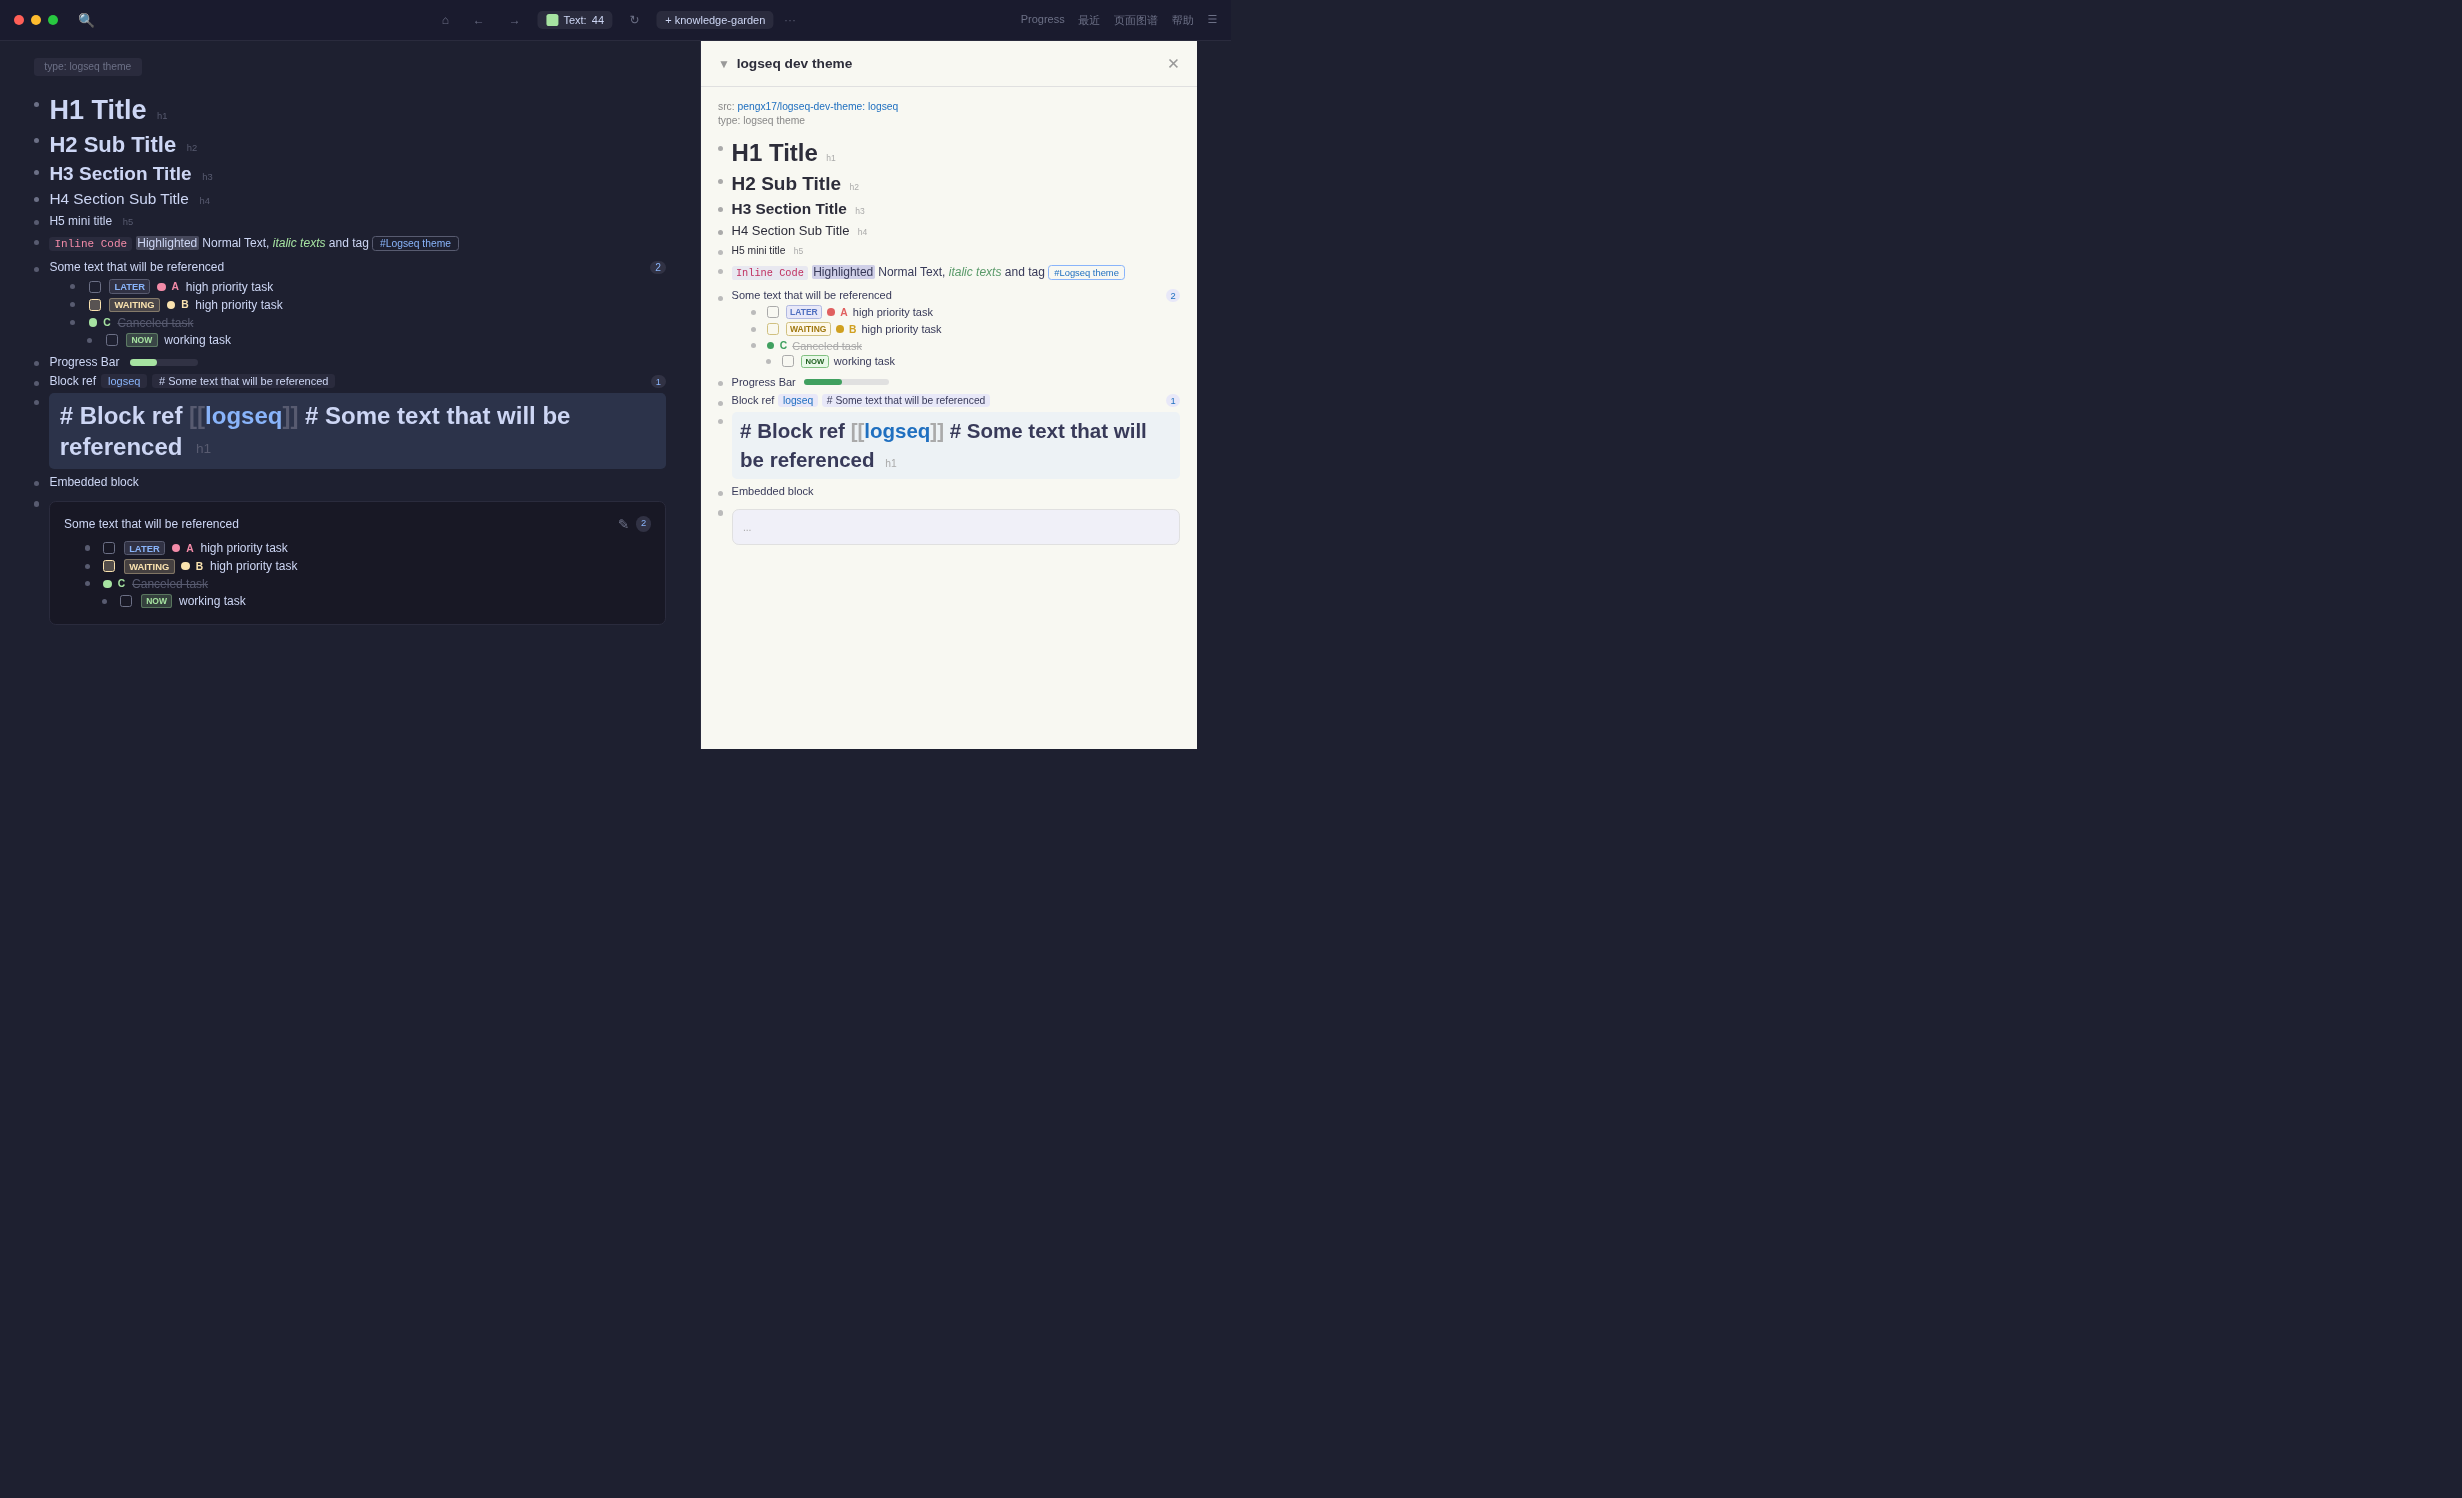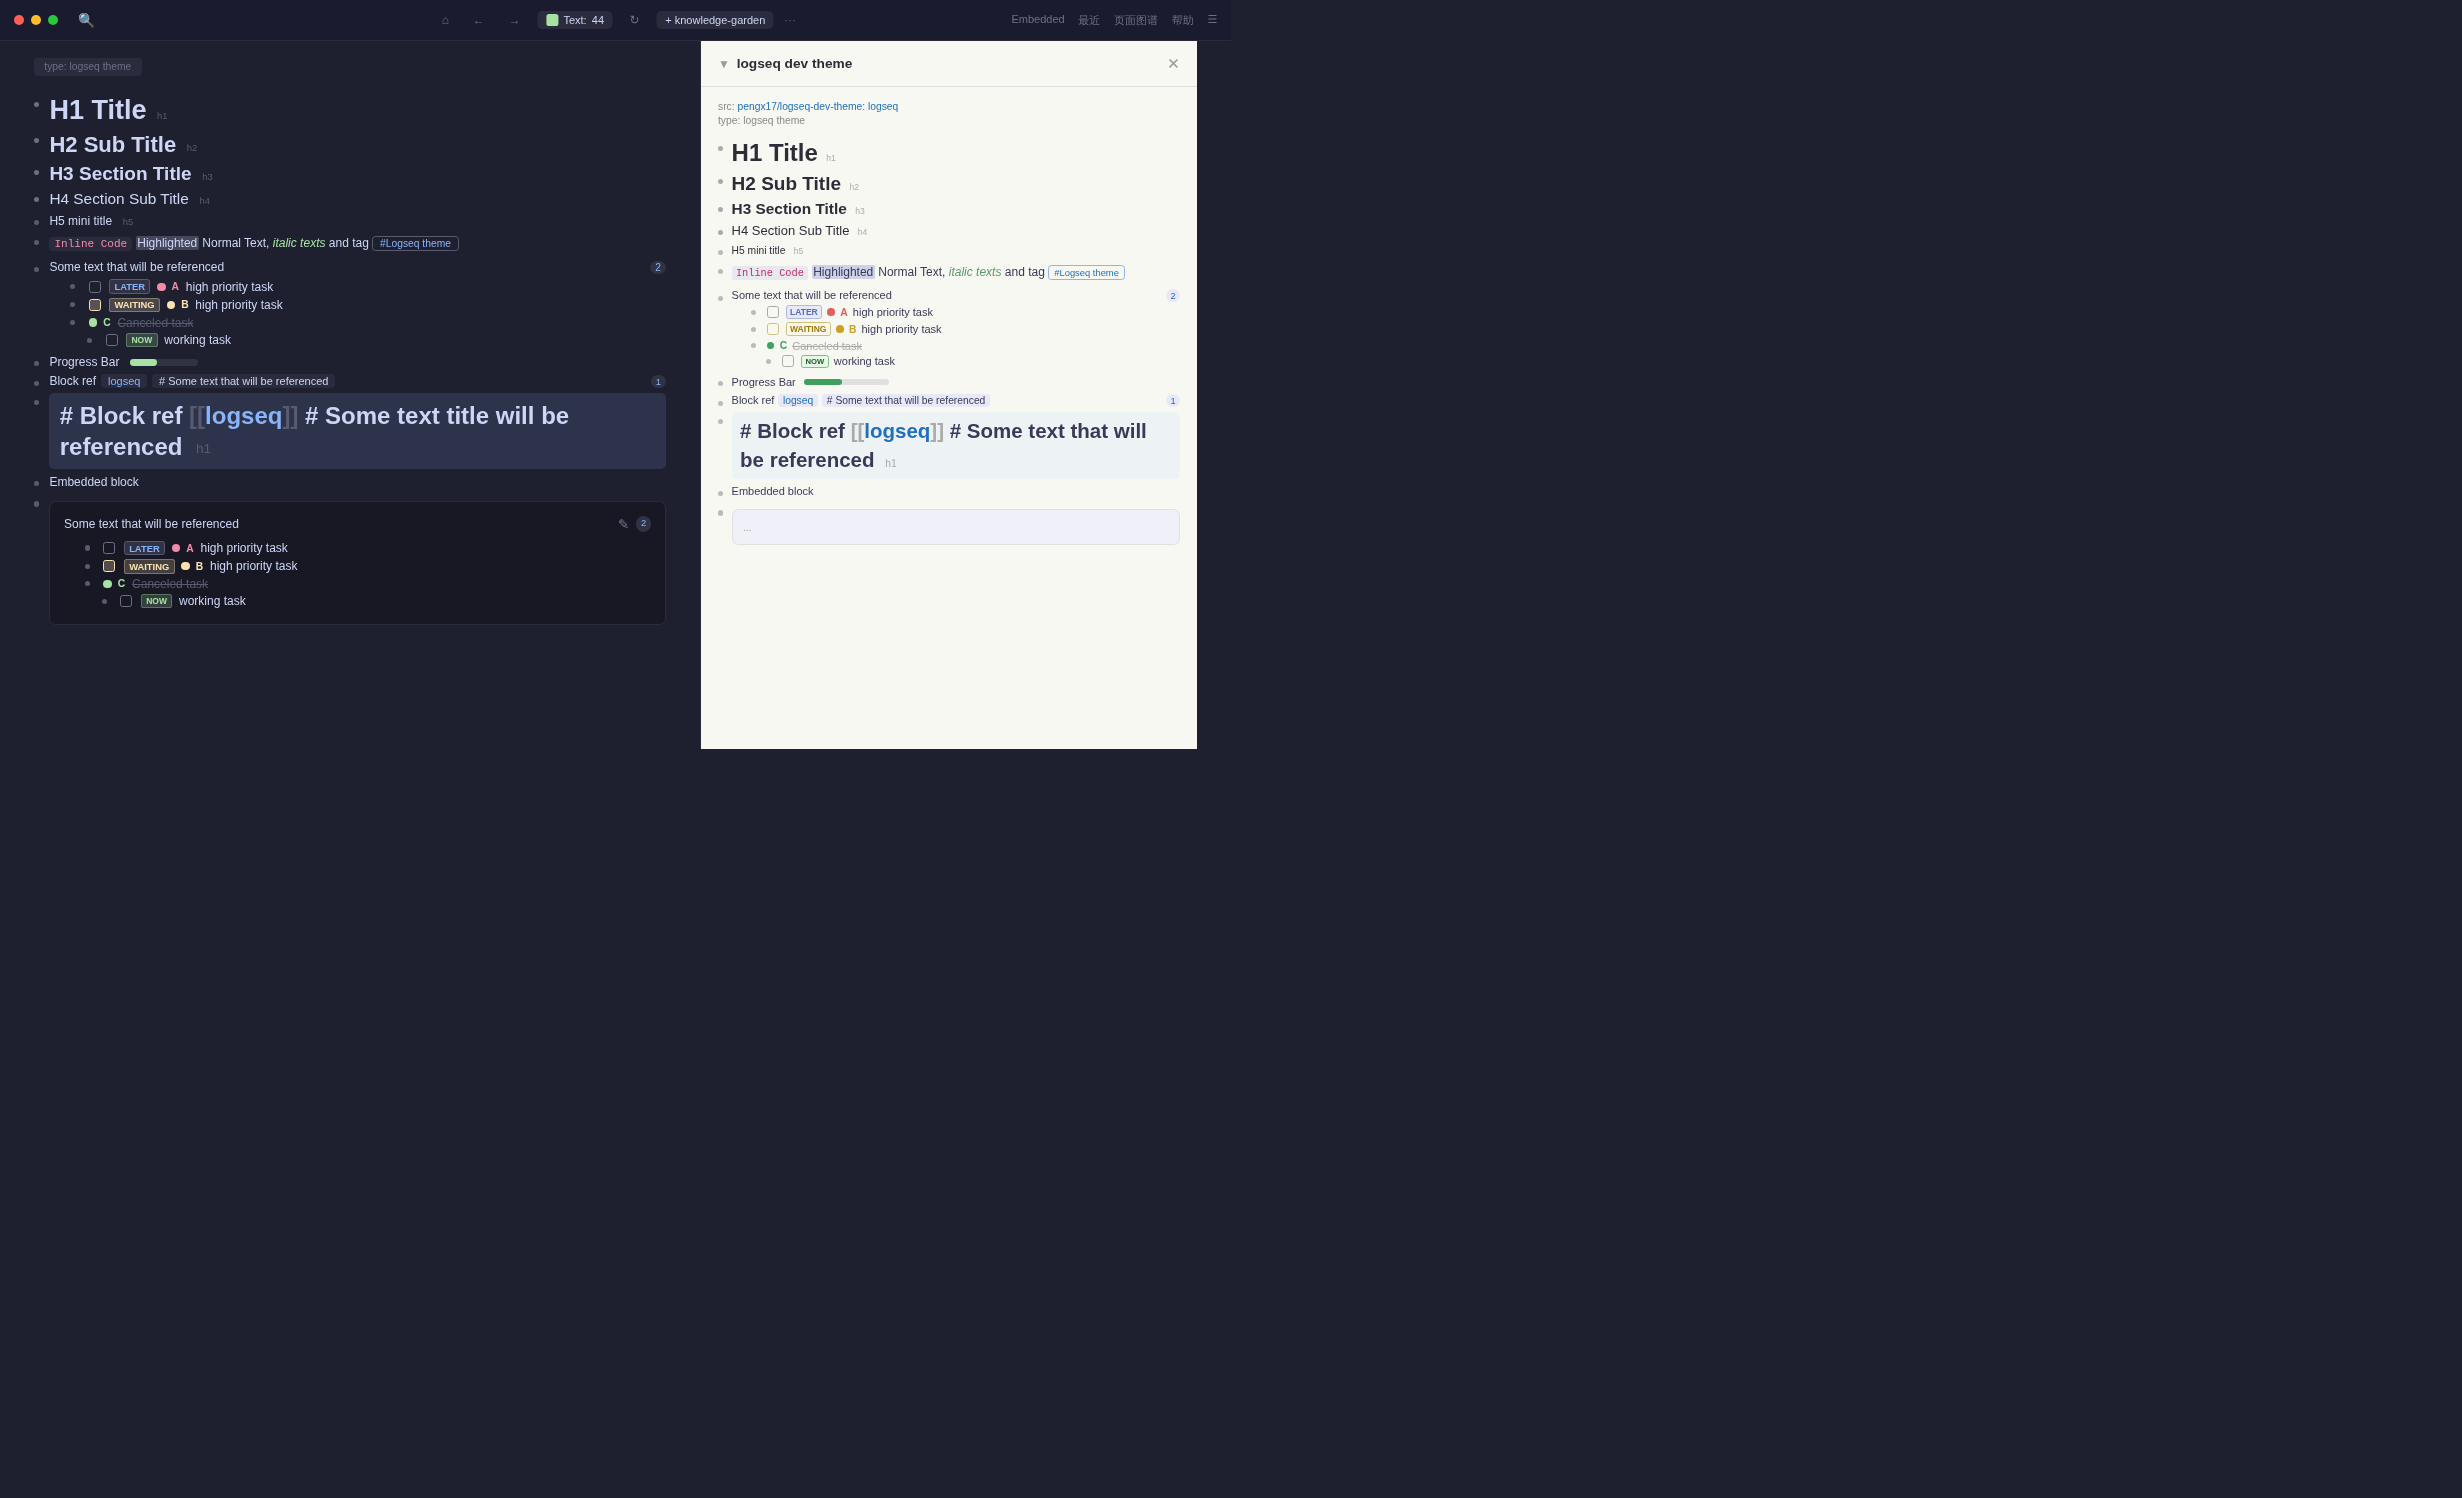--- a/index.html
+++ b/index.html
@@ -748,21 +748,21 @@
       <span>44</span>
     </div>
     <button class="nav-btn sync-icon">↻</button>
     <div class="graph-name">
       <span>+ knowledge-garden</span>
     </div>
     <span class="toolbar-sep">···</span>
   </div>
 
   <div class="right-nav">
-    <span>Embedded</span>
+    <span>Progress</span>
     <span>最近</span>
     <span>页面图谱</span>
     <span>帮助</span>
     <span class="hamburger">☰</span>
   </div>
 </div>
 
 <div class="main-container">
 
   <div class="editor-panel">
@@ -889,21 +889,21 @@
           <span class="ref-badge">1</span>
         </div>
       </li>
 
       <li class="bullet-item">
         <div class="bullet-dot gray"></div>
         <div class="bullet-content">
           <div class="big-block-ref">
             <span># Block ref</span>
             <span class="big-ref-bracket"> [[</span><span class="big-ref-link">logseq</span><span class="big-ref-bracket">]]</span>
-            <span> # Some text title will be</span>
+            <span> # Some text that will be</span>
             <br>
             <span>referenced</span>
             <span class="heading-tag" style="font-size:13.7px;">h1</span>
           </div>
         </div>
       </li>
 
       <li class="bullet-item">
         <div class="bullet-dot gray"></div>
         <div class="bullet-content">

